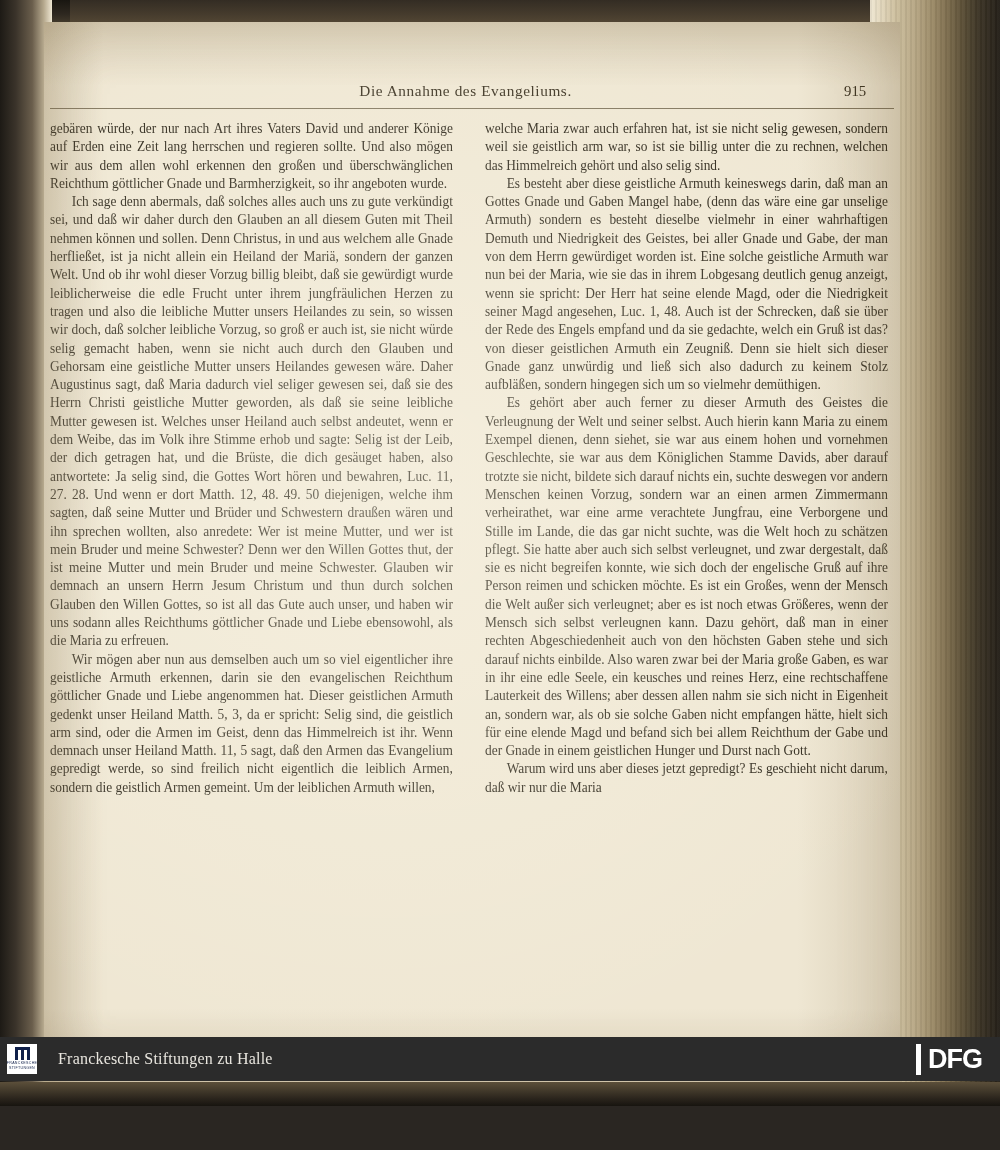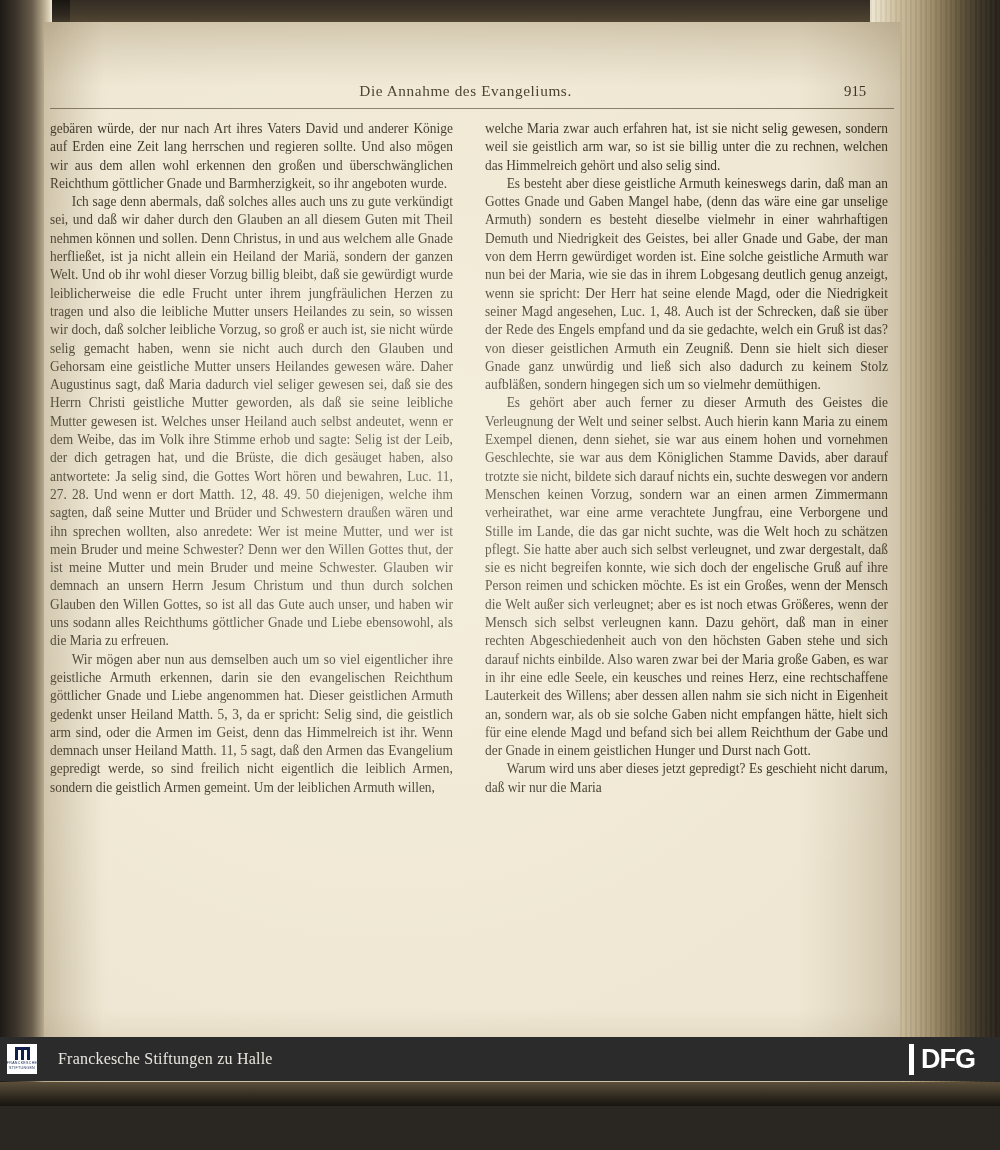--- a/index.html
+++ b/index.html
@@ -134,21 +134,21 @@
       linear-gradient(#10204a,#10204a) 6px 0/3px 13px no-repeat,
       linear-gradient(#10204a,#10204a) 12px 0/3px 13px no-repeat,
       linear-gradient(#10204a,#10204a) 0 0/15px 3px no-repeat;
   }
   .footer-title{
     color:#e9e6df;font-size:16px;
     font-family:"Liberation Serif", serif;
     margin-left:14px;letter-spacing:.2px;
   }
   .dfg{
-    margin-left:auto;margin-right:25px;
+    margin-left:auto;margin-right:18px;
     color:#ffffff;font-size:27px;font-weight:700;letter-spacing:-1px;
     font-family:"Liberation Sans", sans-serif;
   }
   .dfg .slab{
     display:inline-block;
     border-left:5px solid #ffffff;
     padding-left:7px;
   }
 </style>
 </head>

